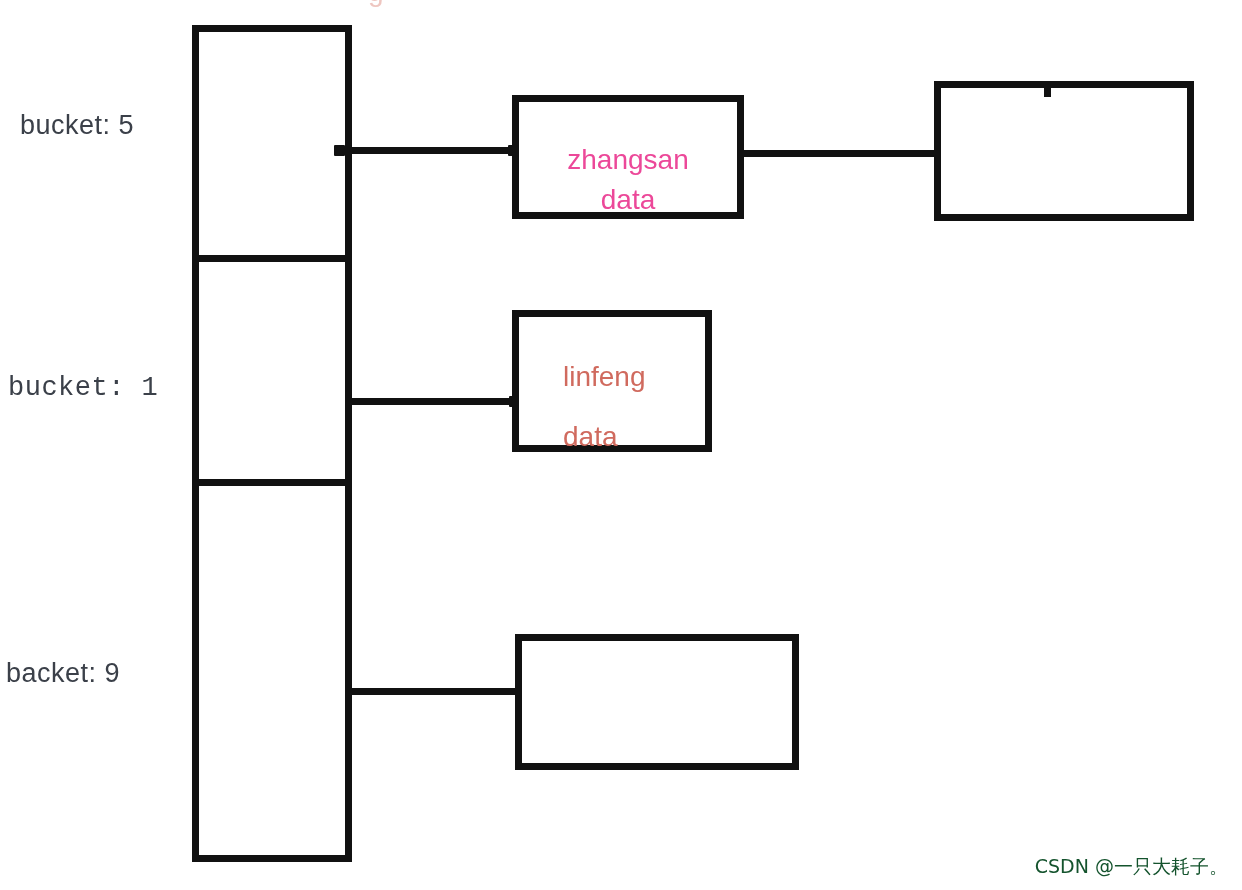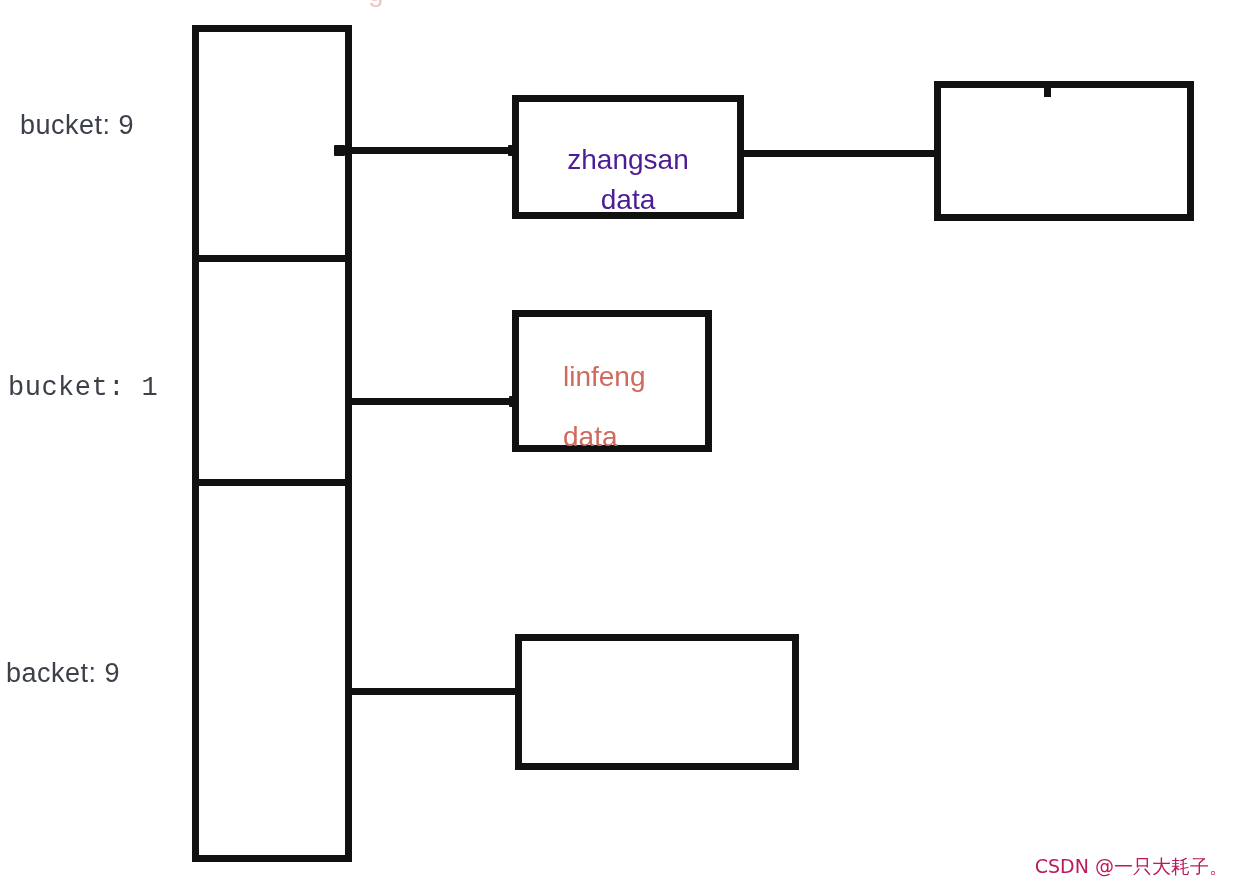--- a/index.html
+++ b/index.html
@@ -62,21 +62,21 @@
   }
   #node-zhangsan {
     left: 512px;  top: 95px;
     width: 232px; height: 124px;
   }
   #node-zhangsan .node-text {
     position: absolute;
     left: 0; right: 0;
     top: 38px;
     text-align: center;
-    color: #4c1d95;
+    color: #ec4899;
     font-size: 28px;
     line-height: 1.42;
   }
   #node-linfeng {
     left: 512px;  top: 310px;
     width: 200px; height: 142px;
   }
   #node-linfeng .node-text {
     position: absolute;
     left: 44px;
@@ -123,21 +123,21 @@
   }
   #stub-b0 { left: 334px; top: 145px; }
   #stub-zhangsan-in { left: 508px; top: 145px; }
   #stub-linfeng-in { left: 509px; top: 396px; }
 
   
   #watermark {
     position: absolute;
     right: 14px;
     bottom: 10px;
-    color: #be185d;
+    color: #14532d;
     font-size: 19px;
     white-space: nowrap;
     font-family: "DejaVu Sans", "Liberation Sans", sans-serif;
   }
 
   
   #top-clipped-caption {
     position: absolute;
     left: 368px;
     top: -24px;
@@ -147,21 +147,21 @@
     opacity: 0.75;
   }
 </style>
 </head>
 <body>
 
 <div id="canvas">
 
   <div id="top-clipped-caption">g</div>
 
-  <div class="bucket-label" id="bucket-label-0">bucket: 9</div>
+  <div class="bucket-label" id="bucket-label-0">bucket: 5</div>
   <div class="bucket-label" id="bucket-label-1">bucket: 1</div>
   <div class="bucket-label" id="bucket-label-2">backet: 9</div>
 
   <div id="bucket-array"></div>
   <div class="bucket-divider" id="bucket-divider-0"></div>
   <div class="bucket-divider" id="bucket-divider-1"></div>
 
   <div class="connector" id="connector-b0-zhangsan"></div>
   <div class="connector-stub" id="stub-b0"></div>
   <div class="connector-stub" id="stub-zhangsan-in"></div>

